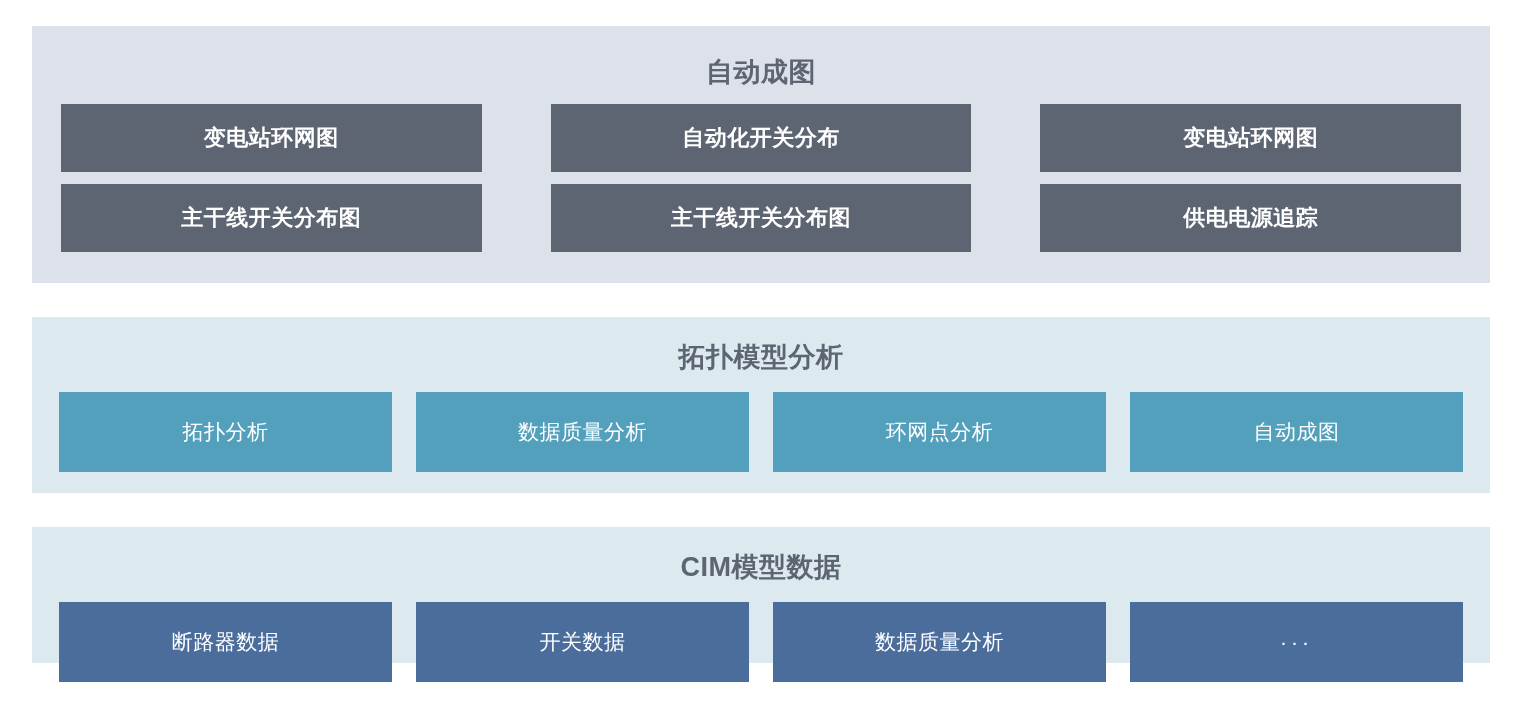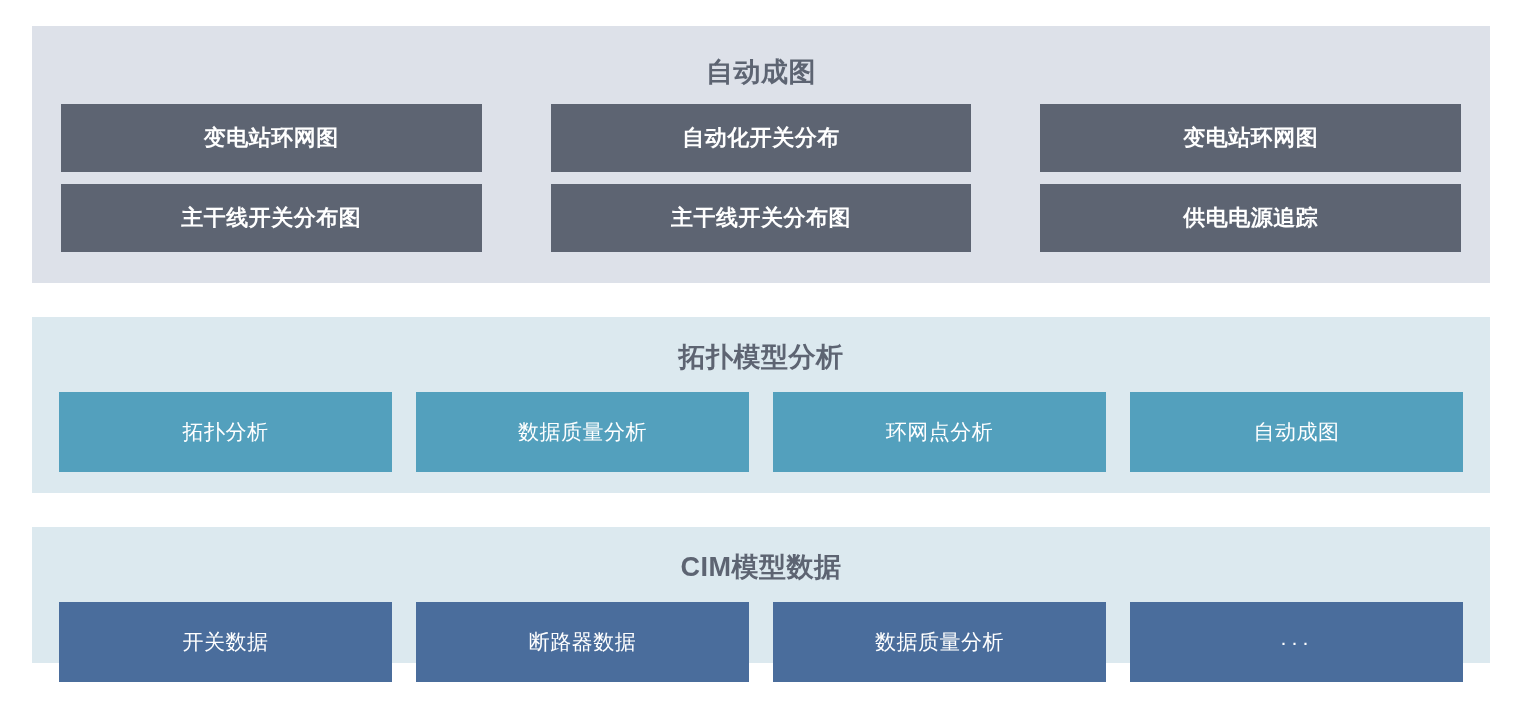--- a/index.html
+++ b/index.html
@@ -157,20 +157,20 @@
       <div class="tile tile--teal">数据质量分析</div>
       <div class="tile tile--teal">环网点分析</div>
       <div class="tile tile--teal">自动成图</div>
     </div>
   </section>
 
   <section class="panel panel--cim">
     <div class="panel-title">CIM模型数据</div>
 
     <div class="btn-row row--quad">
+      <div class="tile tile--navy">断路器数据</div>
       <div class="tile tile--navy">开关数据</div>
-      <div class="tile tile--navy">断路器数据</div>
       <div class="tile tile--navy">数据质量分析</div>
       <div class="tile tile--navy tile--ellipsis">···</div>
     </div>
   </section>
 
 </div>
 
 </body></html>

